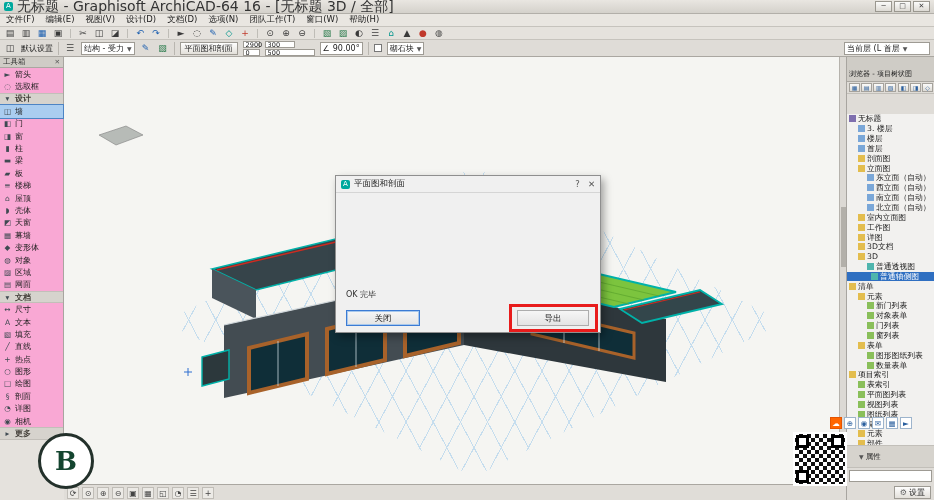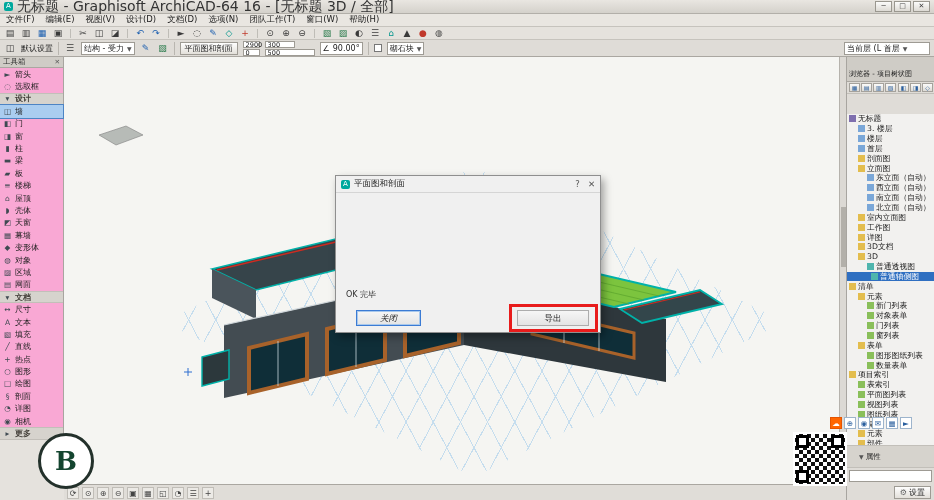--- a/index.html
+++ b/index.html
@@ -71,21 +71,21 @@
 
   
   .dialog { position:absolute; left:335px; top:175px; width:266px; height:158px; background:#f0f0f0; border:1px solid #8f8f8f; box-shadow:3px 4px 8px rgba(0,0,0,.35); z-index:20; }
   .dlg-title { height:17px; display:flex; align-items:center; padding:0 5px; gap:4px; background:#f0f0f0; border-bottom:1px solid #d5d5d5; }
   .dlg-title .t { font-size:8.5px; color:#222; }
   .dlg-ctl { margin-left:auto; display:flex; gap:8px; color:#555; font-size:8.5px; }
   .dlg-log { position:absolute; left:8px; top:21px; width:250px; height:88px; background:#fff; border:1px solid #b5b5b5; padding:4px 5px; font-size:8px; line-height:11px; color:#333; }
   .sepline { width:120px; border-bottom:1px solid #888; margin:2px 0 3px 0; }
   .dlg-status { position:absolute; left:10px; top:113px; font-size:8px; color:#333; }
   .btn { position:absolute; height:16px; font-size:8.5px; line-height:14px; text-align:center; border:1px solid #adadad; background:linear-gradient(#f6f6f6,#e4e4e4); }
-  .btn-close { left:20px; top:134px; width:65px; border:1px solid #3b7bd4; box-shadow:0 0 0 1px #a8c8ec inset;font-style:italic; }
+  .btn-close { left:10px; top:134px; width:74px; border:1px solid #3b7bd4; box-shadow:0 0 0 1px #a8c8ec inset; }
   .btn-export { left:181px; top:134px; width:72px; }
   .red-annot { position:absolute; left:173px; top:128px; width:89px; height:28px; border:3px solid #e81c1c; z-index:21; }
 
   
   .logo { position:absolute; left:38px; top:433px; width:56px; height:56px; border-radius:50%; background:#fff; border:3px solid #23312b; z-index:30; display:flex; align-items:center; justify-content:center; }
   .logo .b { font-size:26px; font-weight:bold; color:#14452f; font-family:"DejaVu Serif", serif; }
   .qr { position:absolute; left:793px; top:432px; width:54px; height:54px; background:repeating-conic-gradient(#111 0% 25%, #fff 0% 50%) 0 0/8px 8px; border:2px solid #fff; z-index:25; }
   .qr .finder { position:absolute; width:13px; height:13px; border:3px solid #000; background:#fff; }
   .qr .f1{left:1px;top:1px}.qr .f2{right:1px;top:1px}.qr .f3{left:1px;bottom:1px}
   .sharebar { position:absolute; left:830px; top:416px; height:14px; display:flex; gap:2px; z-index:26; align-items:center; }

